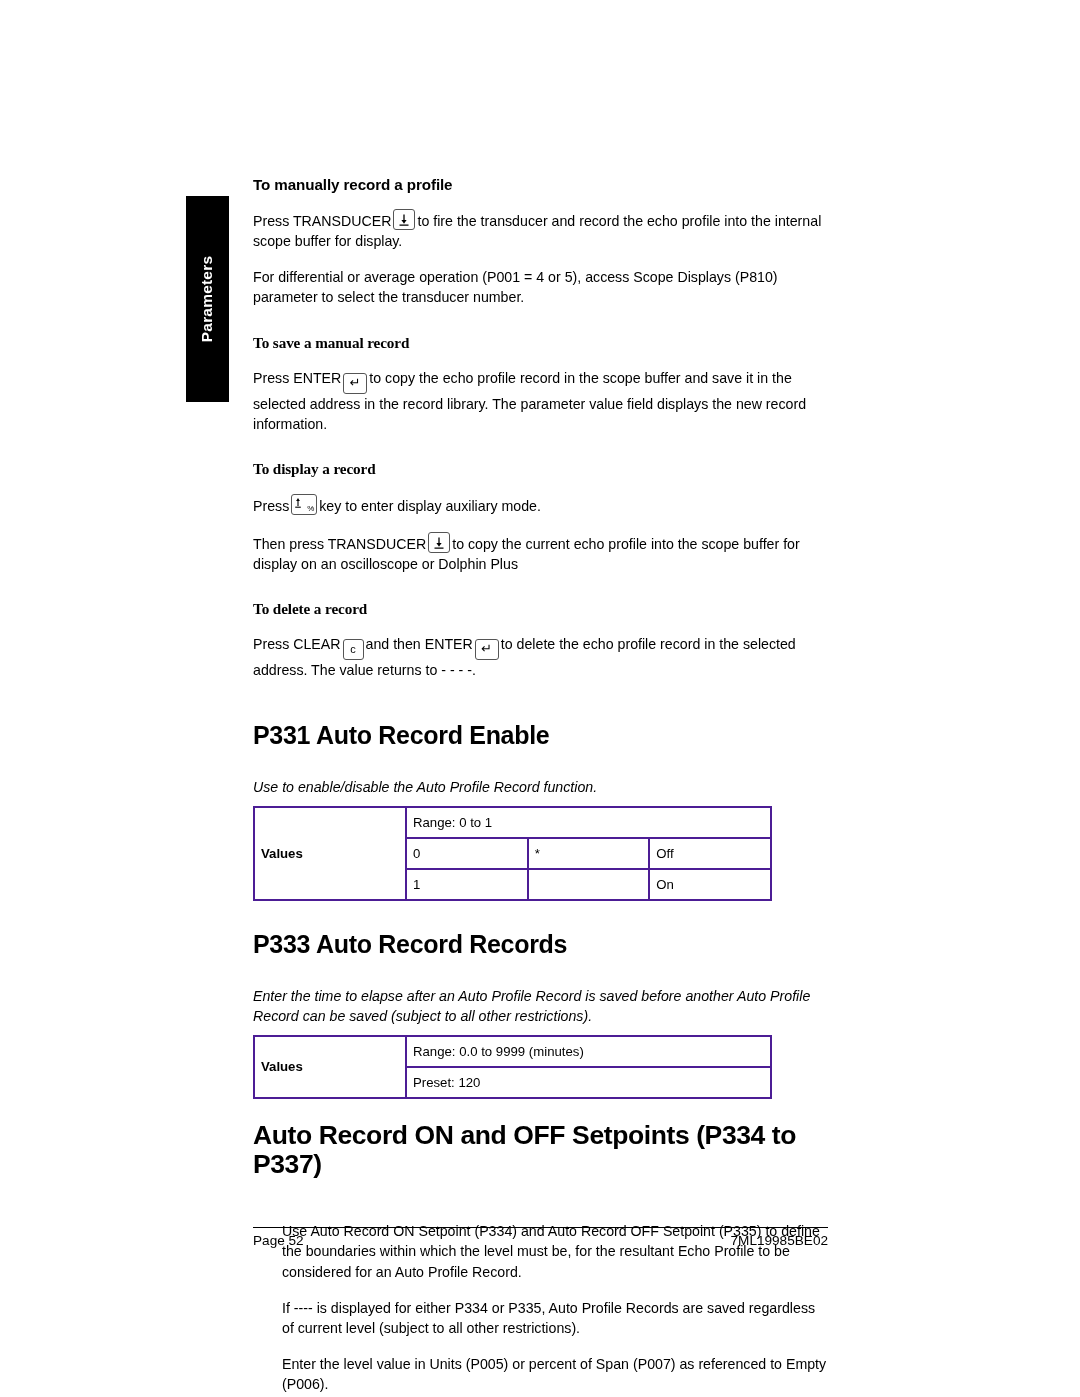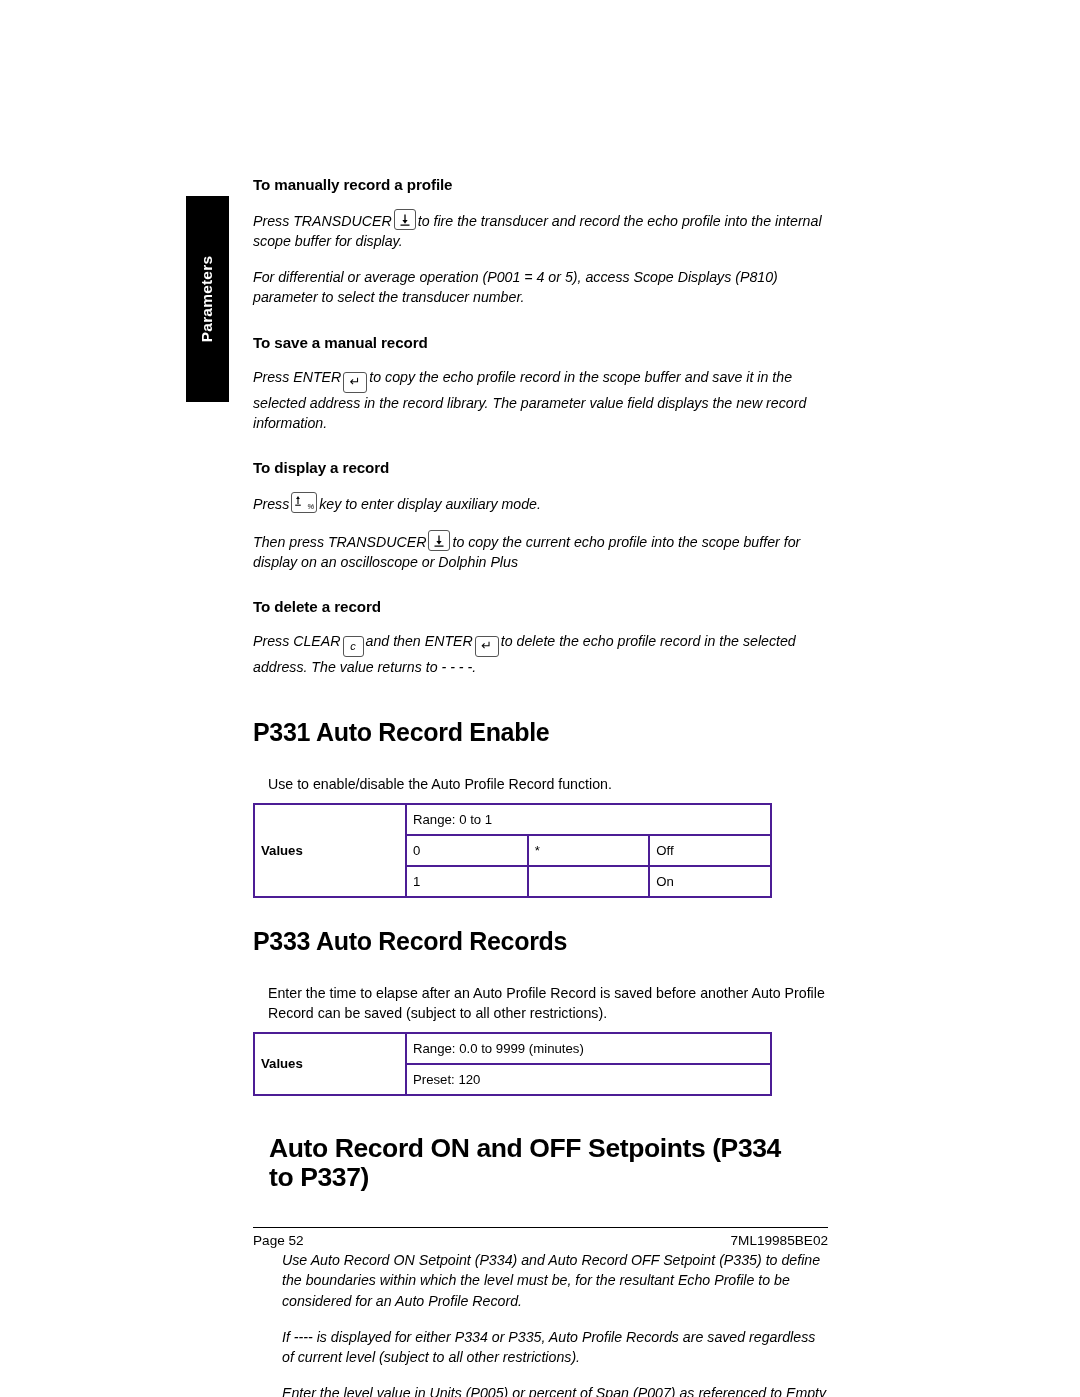--- a/index.html
+++ b/index.html
@@ -50,50 +50,50 @@
     width: 575px;
   }
 
   h3.sub-head {
     font-size: 15.2px;
     font-weight: bold;
     margin: 0 0 12px 0;
     padding: 0;
     letter-spacing: -0.1px;
   }
-  h3.sub-head.spaced { margin-top: 26px; }
+  h3.sub-head.spaced { margin-top: 26px; font-family: Liberation Serif, serif; }
 
   p.body {
     font-size: 14.2px;
     line-height: 1.42;
     margin: 16px 0 13px 0;
     padding: 0;
-    font-style: italic;
   }
   p.body.tight { margin-bottom: 11px; }
 
   p.italic {
     font-size: 14.2px;
+    font-style: italic;
     line-height: 1.42;
-    margin: 0 0 9px 15px;
+    margin: 0 0 9px 0;
   }
 
   h2.param-head {
     font-size: 25px;
     font-weight: bold;
     margin: 0;
     padding: 0;
     letter-spacing: -0.3px;
     line-height: 1.1;
   }
 
   h1.big-head {
     font-size: 26.5px;
     font-weight: bold;
-    margin: 16px;
+    margin: 0;
     padding: 0;
     letter-spacing: -0.4px;
     line-height: 1.1;
   }
 
   
   .key {
     display: inline-block;
     border: 1px solid #555555;
     border-radius: 3px;

